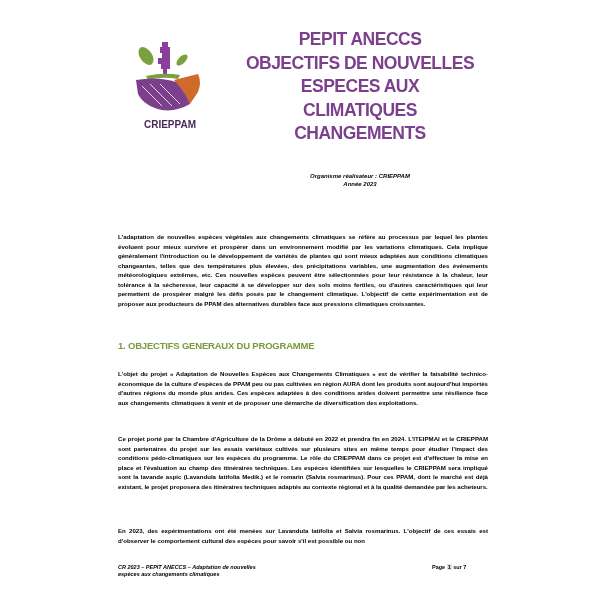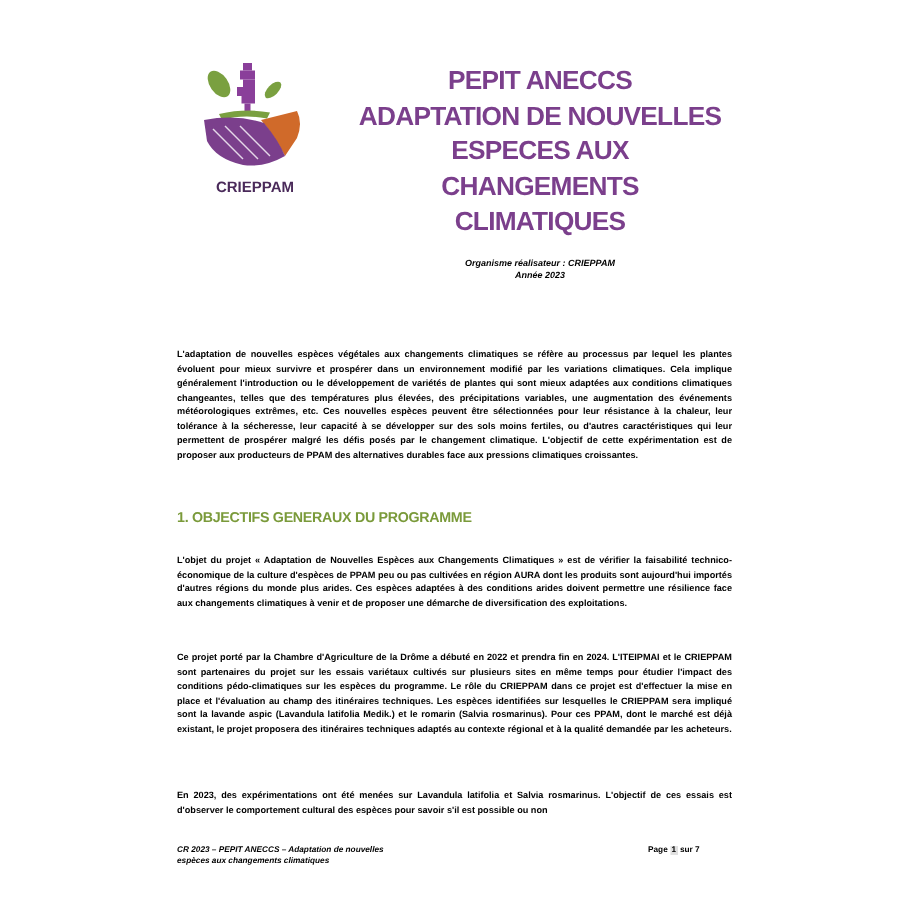--- a/index.html
+++ b/index.html
@@ -1,19 +1,19 @@
 <!DOCTYPE html>
 <html><head>
 <meta charset="utf-8">
 <style>
   html, body { margin:0; padding:0; background:#ffffff; }
   body { width:600px; height:600px; position:relative; overflow:hidden; font-family:"Liberation Sans", sans-serif; color:#000; }
   .page { position:absolute; left:0; top:0; width:600px; height:600px; background:#fff; }
   .logo { position:absolute; left:132px; top:42px; width:76px; height:90px; }
-  .title { position:absolute; left:215px; top:42px; width:290px; text-align:center; color:#7b3f8c; font-weight:bold; font-size:17.5px; line-height:23.5px; letter-spacing:-0.5px; }
+  .title { position:absolute; left:215px; top:28px; width:290px; text-align:center; color:#7b3f8c; font-weight:bold; font-size:17.5px; line-height:23.5px; letter-spacing:-0.5px; }
   .meta { position:absolute; left:215px; top:172px; width:290px; text-align:center; font-size:6px; font-weight:bold; font-style:italic; line-height:8px; }
   .para { position:absolute; left:118px; width:370px; font-size:6.1px; font-weight:bold; line-height:9.5px; text-align:justify; }
   .h1 { position:absolute; left:118px; top:340px; color:#7a9a3a; font-weight:bold; font-size:9.5px; letter-spacing:-0.2px; }
   .footer-left { position:absolute; left:118px; top:564px; width:150px; font-size:5.5px; font-weight:bold; font-style:italic; line-height:7px; }
   .footer-right { position:absolute; left:432px; top:564px; font-size:5.5px; font-weight:bold; }
   .pg { background:#e0e0e0; padding:0 1px; }
 </style>
 </head>
 <body>
 
@@ -43,24 +43,24 @@
         <path d="M10 44 L30 64"></path>
         <path d="M18 42 L40 64"></path>
         <path d="M28 42 L48 62"></path>
       </g>
       <text x="38" y="86" text-anchor="middle" font-family="Liberation Sans, sans-serif" font-weight="bold" font-size="10" fill="#4a2a5a">CRIEPPAM</text>
     </svg>
   </div>
 
   <div class="title">
     <div>PEPIT ANECCS</div>
-    <div>ADAPTATION DE NOUVELLES</div>
+    <div>OBJECTIFS DE NOUVELLES</div>
     <div>ESPECES AUX</div>
+    <div>CLIMATIQUES</div>
     <div>CHANGEMENTS</div>
-    <div>CLIMATIQUES</div>
   </div>
 
   <div class="meta">
     <div>Organisme réalisateur : CRIEPPAM</div>
     <div>Année 2023</div>
   </div>
 
   <p class="para" style="top:232px; margin:0;">L'adaptation de nouvelles espèces végétales aux changements climatiques se réfère au processus par lequel les plantes évoluent pour mieux survivre et prospérer dans un environnement modifié par les variations climatiques. Cela implique généralement l'introduction ou le développement de variétés de plantes qui sont mieux adaptées aux conditions climatiques changeantes, telles que des températures plus élevées, des précipitations variables, une augmentation des événements météorologiques extrêmes, etc. Ces nouvelles espèces peuvent être sélectionnées pour leur résistance à la chaleur, leur tolérance à la sécheresse, leur capacité à se développer sur des sols moins fertiles, ou d'autres caractéristiques qui leur permettent de prospérer malgré les défis posés par le changement climatique. L'objectif de cette expérimentation est de proposer aux producteurs de PPAM des alternatives durables face aux pressions climatiques croissantes.</p>
 
   <div class="h1">1. OBJECTIFS GENERAUX DU PROGRAMME</div>

